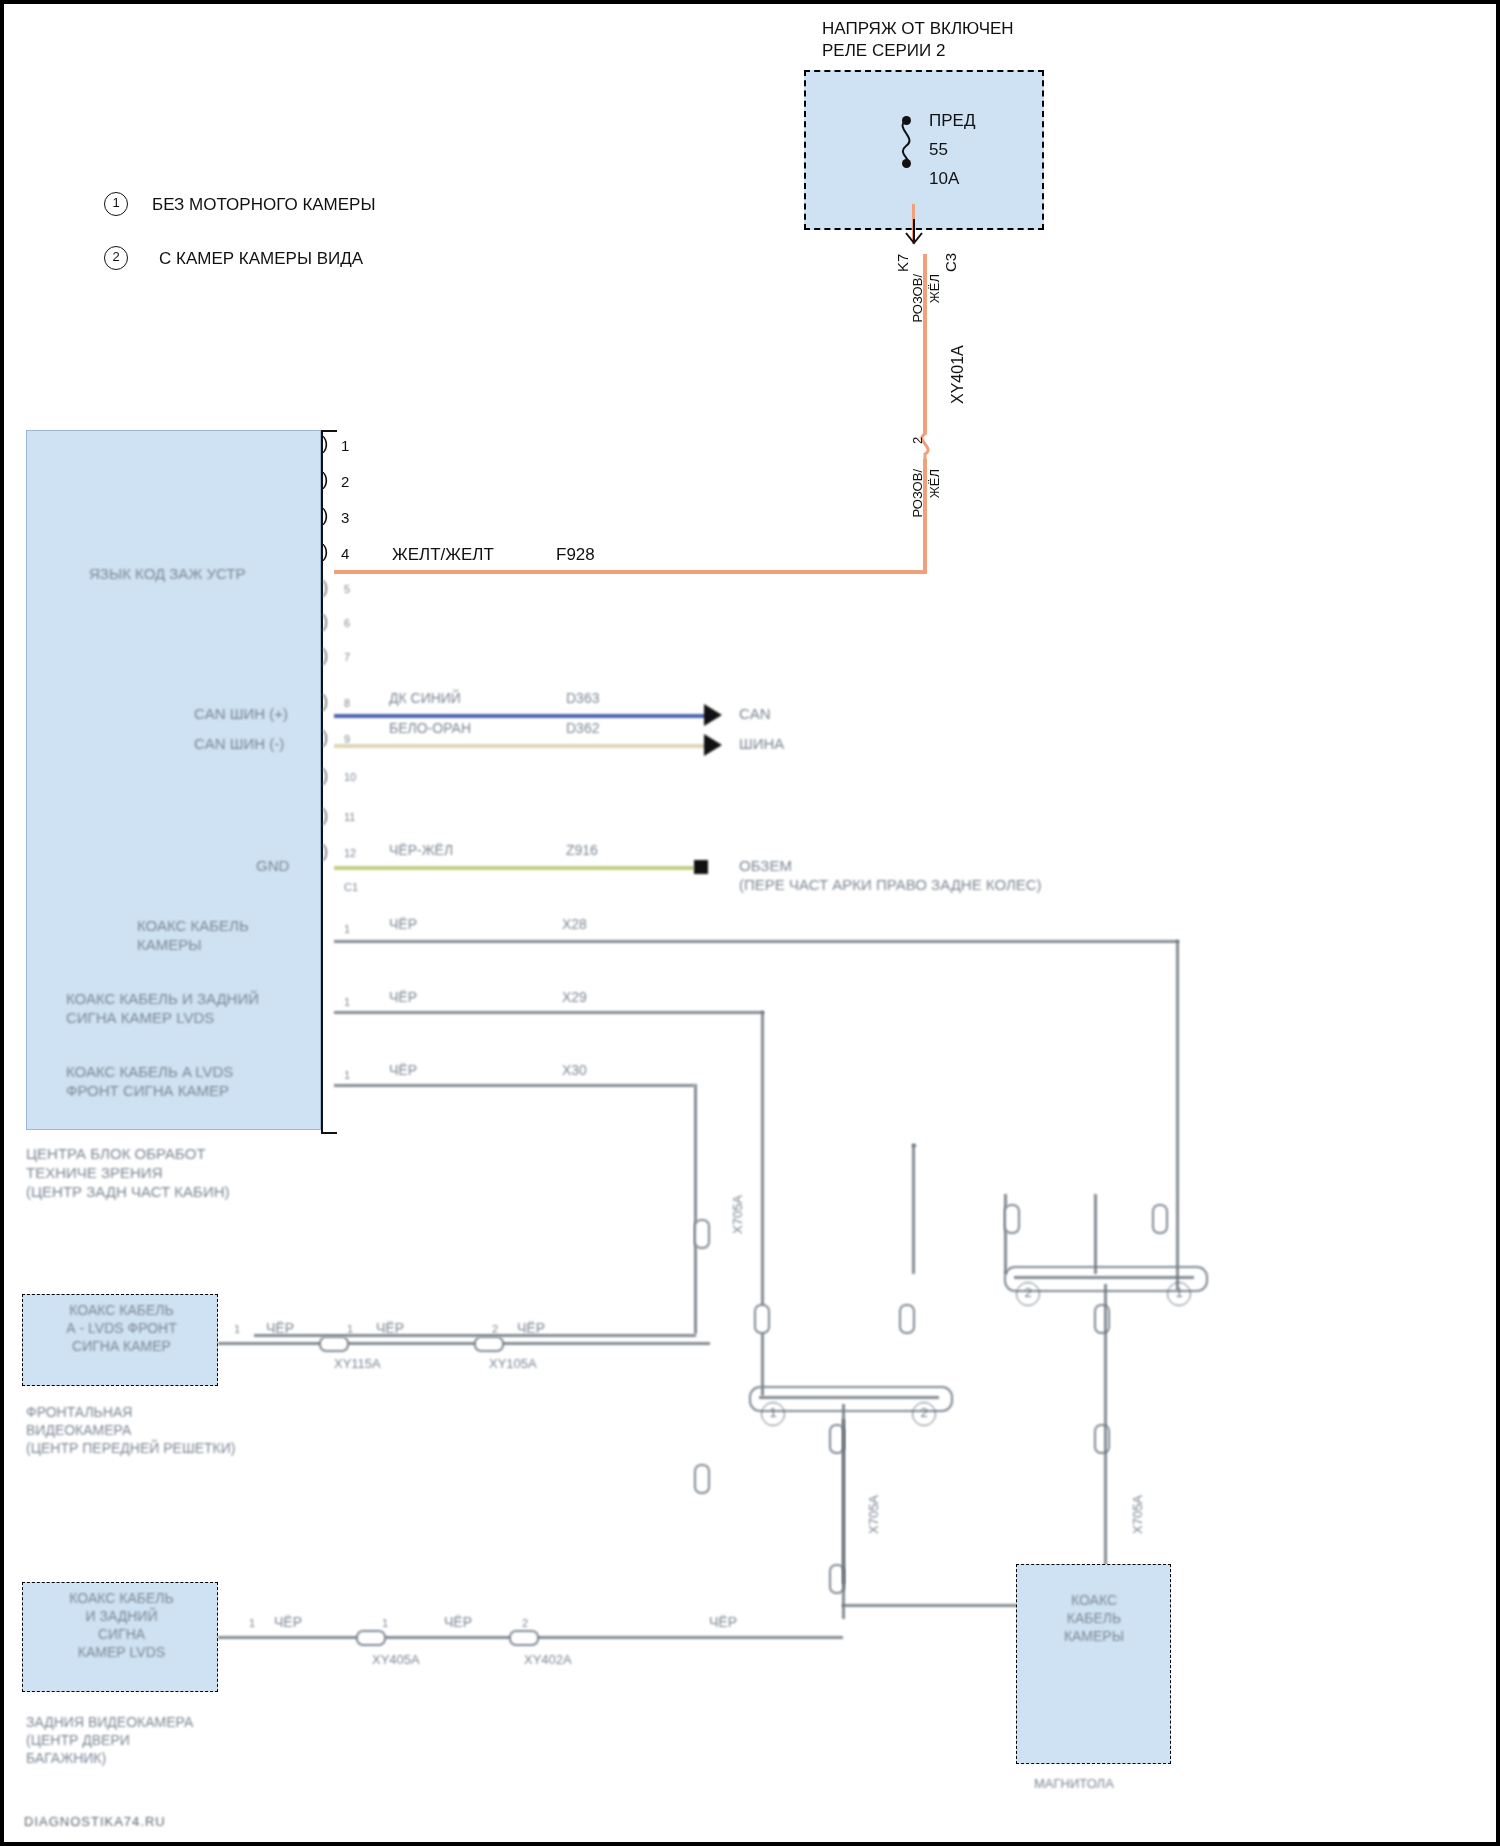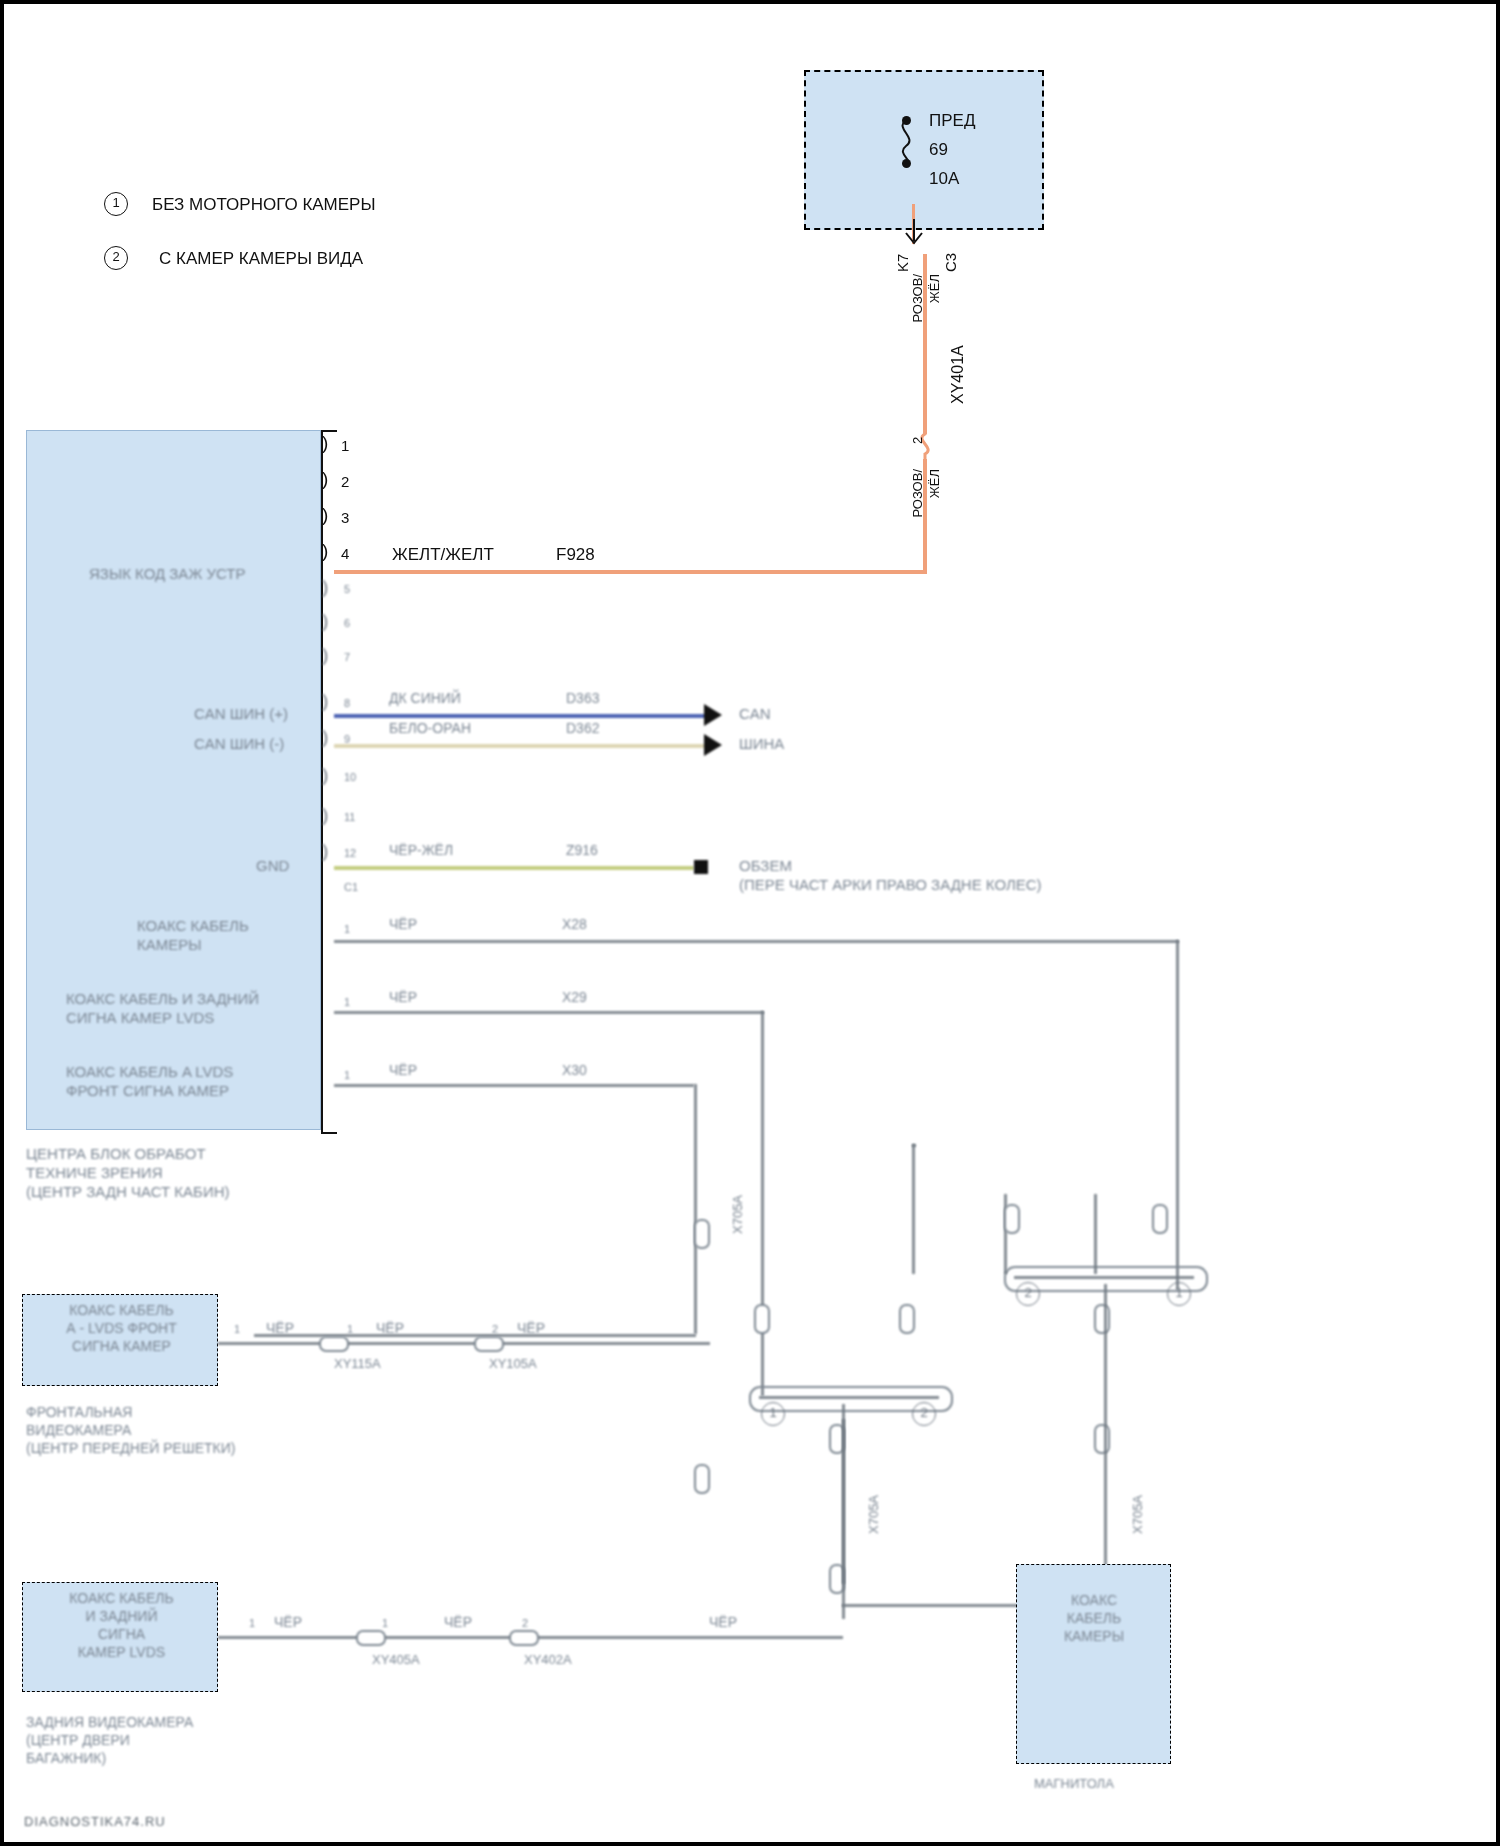--- a/index.html
+++ b/index.html
@@ -133,31 +133,33 @@
     border-left: 2px solid #111;
     border-top: 2px solid #111;
     border-bottom: 2px solid #111;
   }
 </style>
 </head>
 <body>
 
 <div id="page">
 
+  <div class="txt" style="left:818px; top:14px; width:300px;">НАПРЯЖ ОТ ВКЛЮЧЕН
+РЕЛЕ СЕРИИ 2</div>
 
   <div class="blk-dash" style="left:800px; top:66px; width:240px; height:160px;"></div>
   <div class="blk" style="left:915px; top:68px; width:123px; height:156px; border:none;"></div>
 
   <div class="dot" style="left:898px; top:112px;"></div>
   <div class="dot" style="left:898px; top:155px;"></div>
   <svg style="position:absolute; left:888px; top:116px;" width="30" height="44">
     <path d="M14 0 C2 8, 26 18, 14 26 C4 34, 22 40, 14 44" stroke="#111" stroke-width="2" fill="none"></path>
   </svg>
   <div class="txt" style="left:925px; top:106px;">ПРЕД</div>
-  <div class="txt" style="left:925px; top:135px;">69</div>
+  <div class="txt" style="left:925px; top:135px;">55</div>
   <div class="txt" style="left:925px; top:164px;">10A</div>
 
 
   <div class="circnum" style="left:100px; top:188px;">1</div>
   <div class="txt" style="left:148px; top:190px;">БЕЗ МОТОРНОГО КАМЕРЫ</div>
   <div class="circnum" style="left:100px; top:242px;">2</div>
   <div class="txt" style="left:155px; top:244px;">С КАМЕР КАМЕРЫ ВИДА</div>
 
   <div class="wire v pink" style="left:908px; top:200px; height:40px; width:3px;"></div>
   <svg style="position:absolute; left:898px; top:215px;" width="24" height="30">

